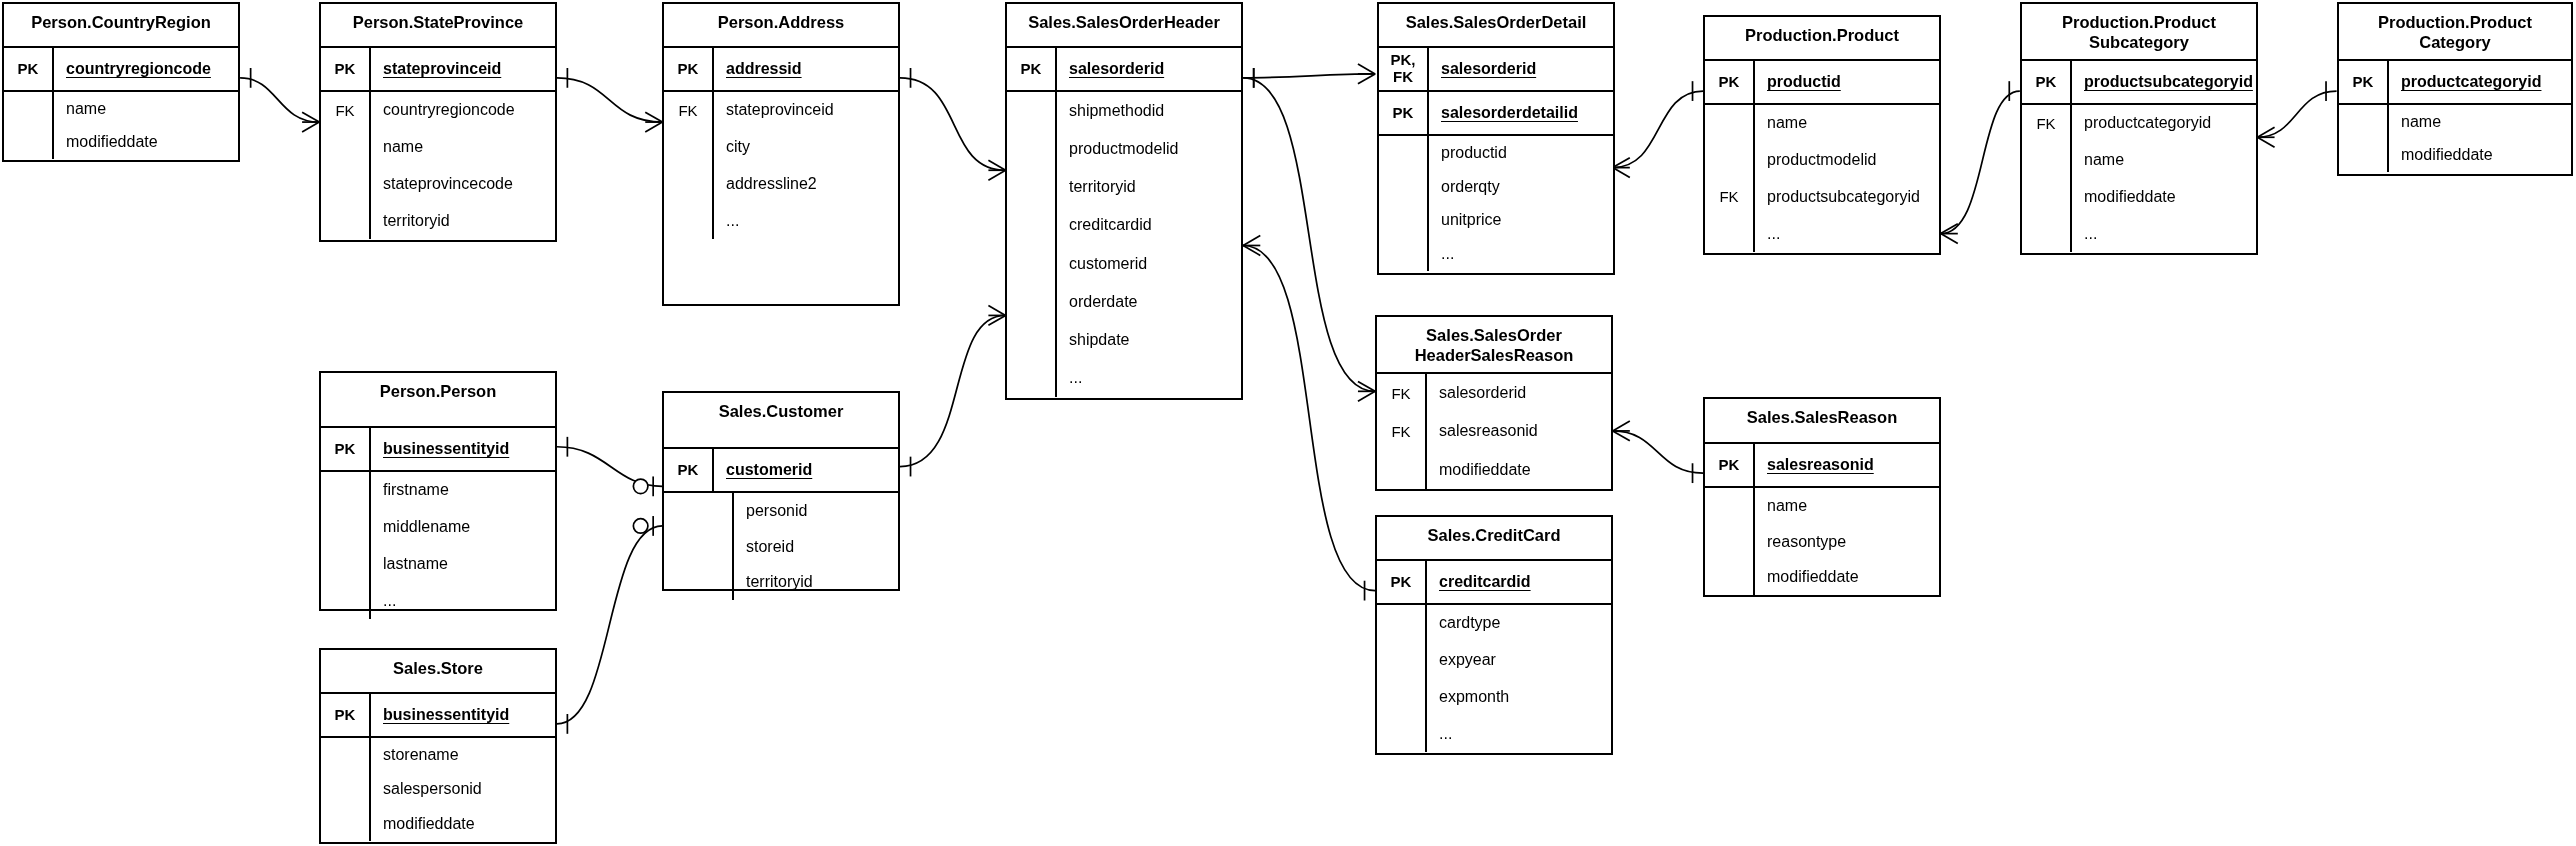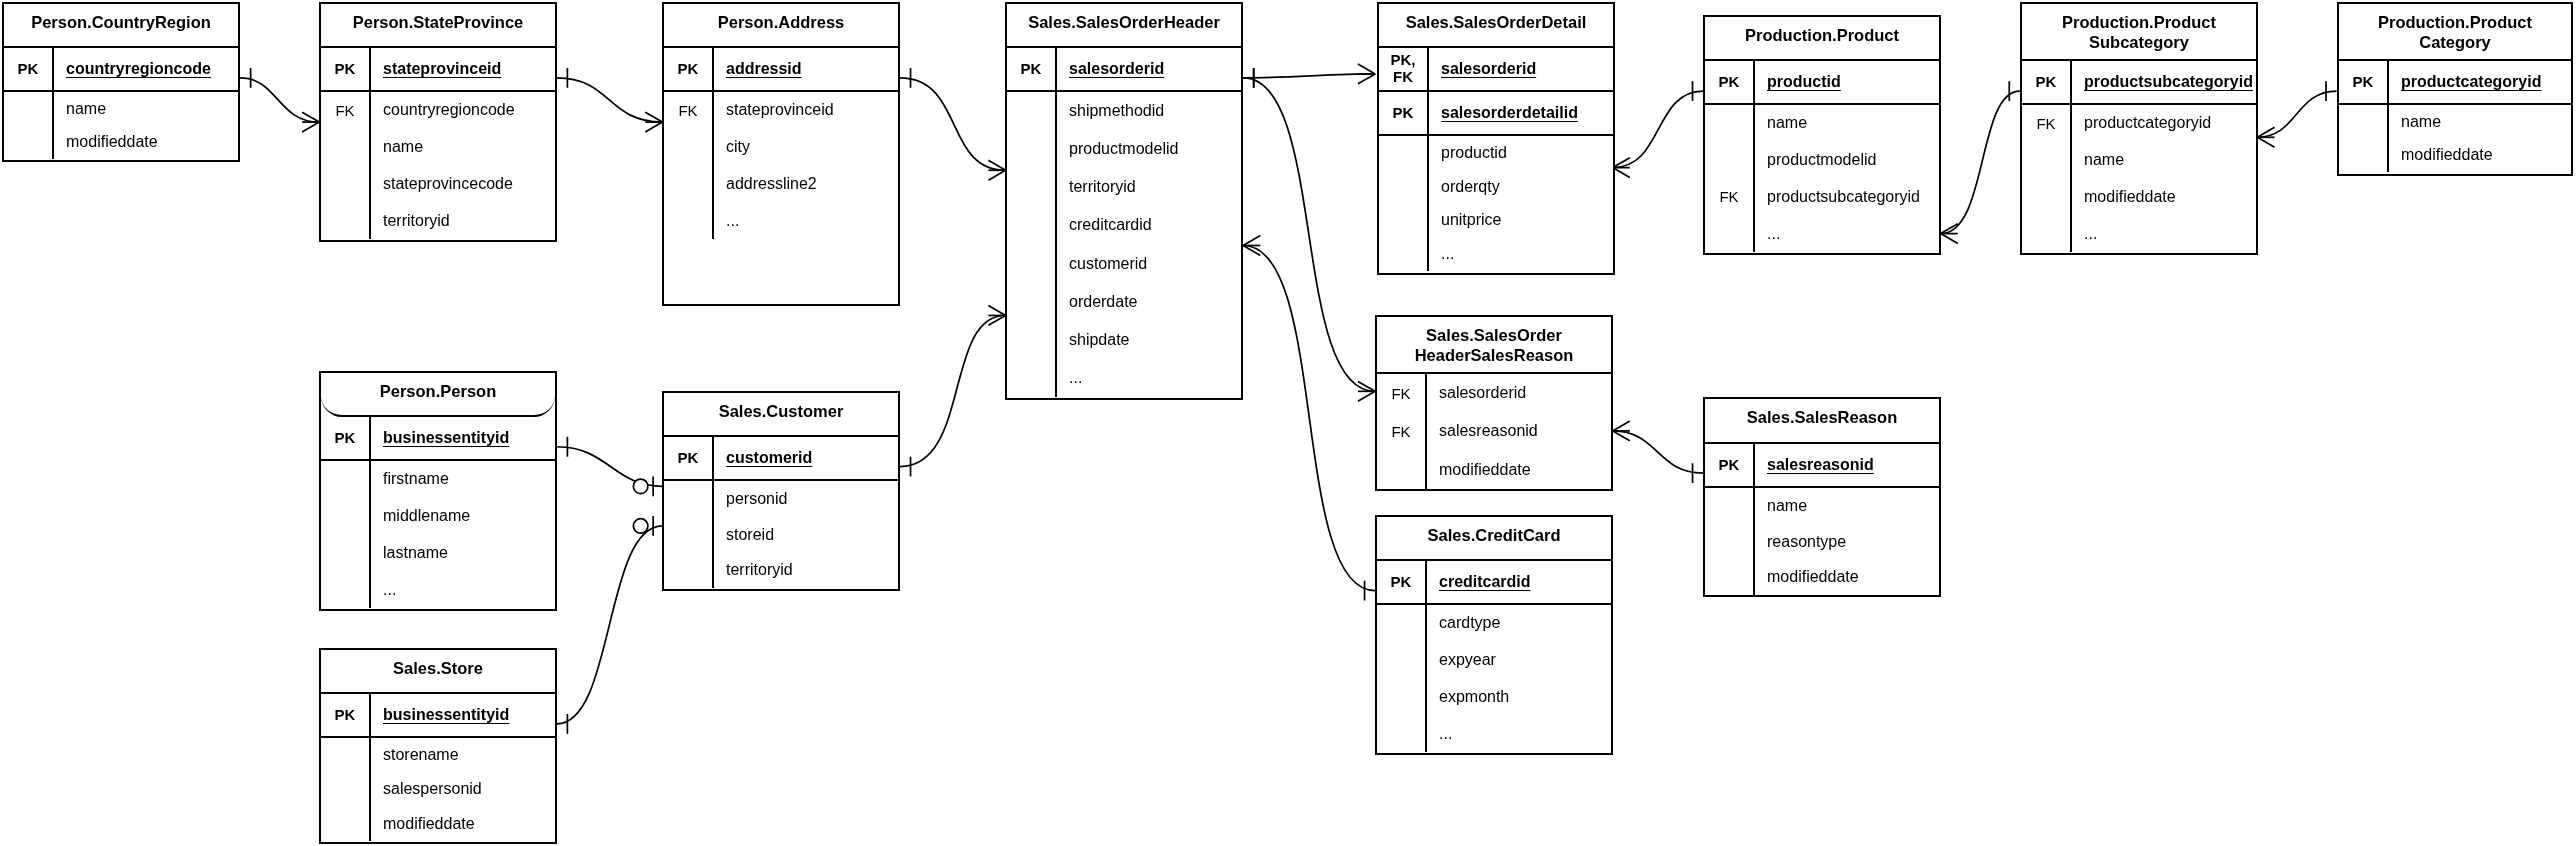--- a/index.html
+++ b/index.html
@@ -459,47 +459,47 @@
         </div>
         <div class="body-names" style="padding-top: 0px;">
           <div class="body-name" style="height: 40px;">cardtype</div>
           <div class="body-name" style="height: 40px;">expyear</div>
           <div class="body-name" style="height: 40px;">expmonth</div>
           <div class="body-name" style="height: 40px;">...</div>
         </div>
       </div>
     </div>
     <div class="entity" style="left: 319px; top: 371px; width: 238px; height: 240px;">
-      <div class="entity-title" style="height: 44px; border-radius: 21px;">Person.Person</div>
+      <div class="entity-title" style="height: 55px;">Person.Person</div>
       <div class="attr-row pk-row" style="height: 44px;">
         <div class="key-cell">PK</div>
         <div class="name-cell">businessentityid</div>
       </div>
       <div class="body-block" style="height: 147px;">
         <div class="body-keys" style="padding-top: 0px;">
           <div class="body-key" style="height: 40px;"></div>
           <div class="body-key" style="height: 40px;"></div>
           <div class="body-key" style="height: 40px;"></div>
           <div class="body-key" style="height: 40px;"></div>
         </div>
         <div class="body-names" style="padding-top: 0px;">
           <div class="body-name" style="height: 40px;">firstname</div>
           <div class="body-name" style="height: 40px;">middlename</div>
           <div class="body-name" style="height: 40px;">lastname</div>
           <div class="body-name" style="height: 40px;">...</div>
         </div>
       </div>
     </div>
     <div class="entity" style="left: 662px; top: 391px; width: 238px; height: 200px;">
-      <div class="entity-title" style="height: 44px;">Sales.Customer</div>
+      <div class="entity-title" style="height: 56px;">Sales.Customer</div>
       <div class="attr-row pk-row" style="height: 44px;">
         <div class="key-cell">PK</div>
         <div class="name-cell">customerid</div>
       </div>
-      <div class="body-block" style="height: 107px;">
+      <div class="body-block" style="height: 107px; margin-left: 20px;">
         <div class="body-keys" style="padding-top: 0px;">
           <div class="body-key" style="height: 40px;"></div>
           <div class="body-key" style="height: 40px;"></div>
           <div class="body-key" style="height: 40px;"></div>
         </div>
         <div class="body-names" style="padding-top: 0px;">
           <div class="body-name" style="height: 40px;">personid</div>
           <div class="body-name" style="height: 40px;">storeid</div>
           <div class="body-name" style="height: 40px;">territoryid</div>
         </div>

